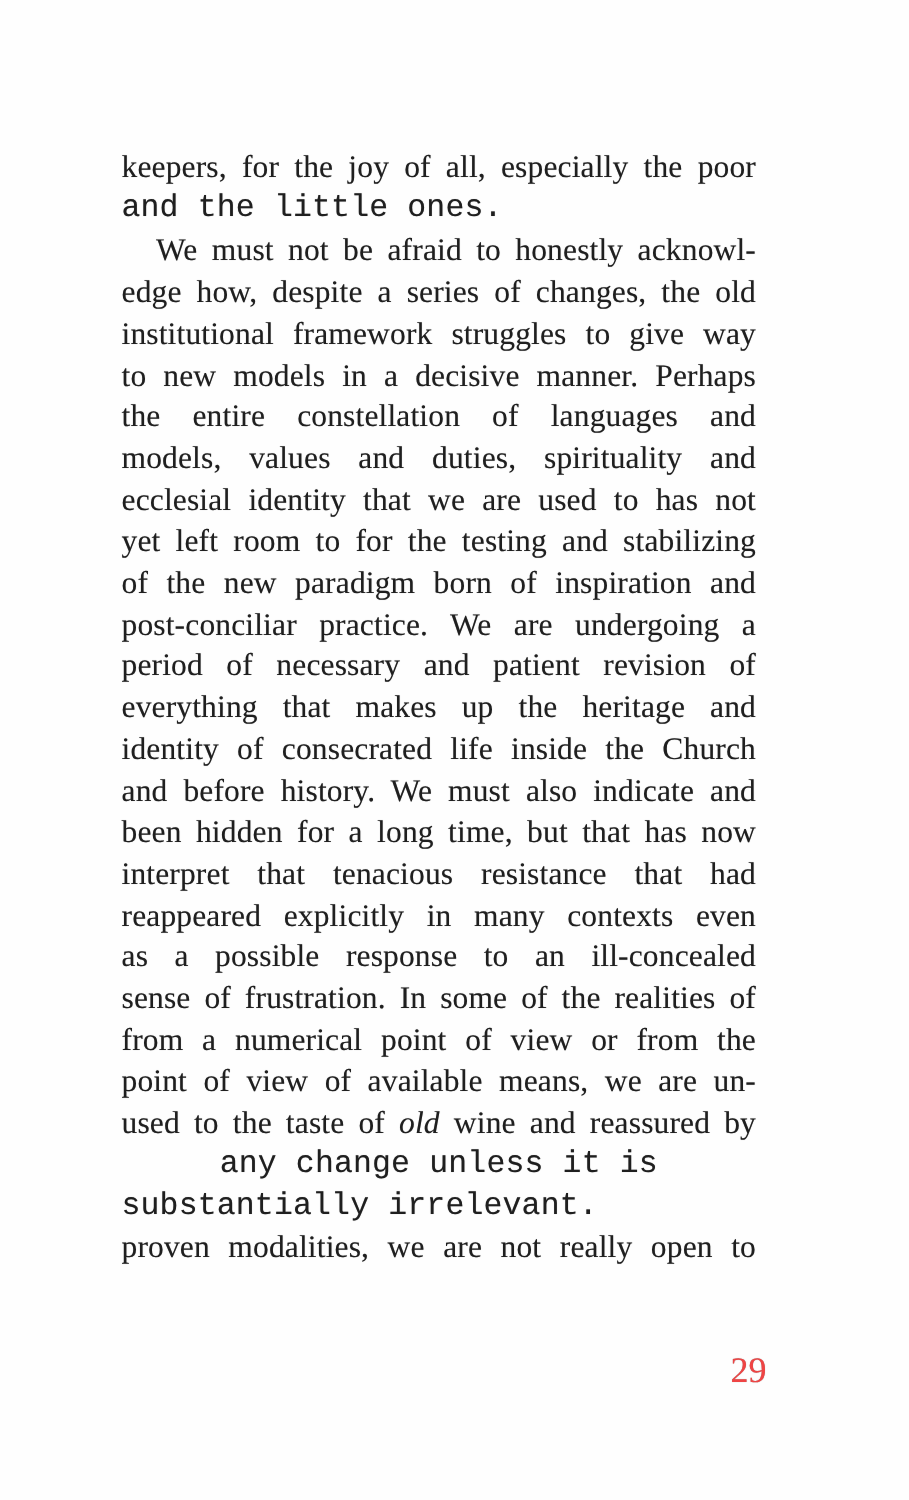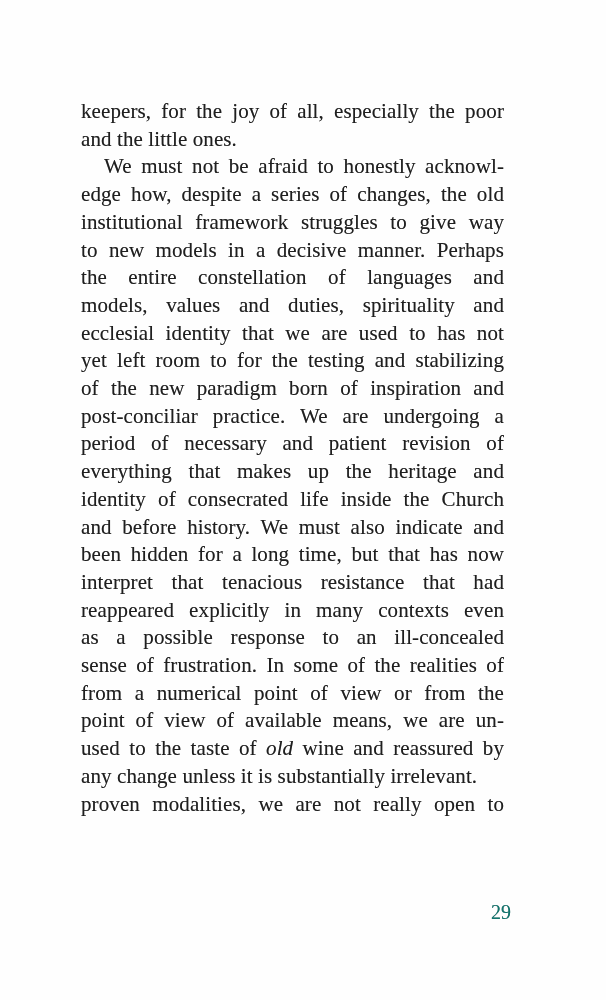--- a/index.html
+++ b/index.html
@@ -35,38 +35,39 @@
     padding: 0;
   }
   .line {
     text-align: justify;
     white-space: normal;
   }
   .line.justified {
     text-align-last: justify;
   }
   .line.plain {
-    text-align: right;
+    text-align: center;
     text-align-last: left;
+    font-family: Liberation Mono, monospace;
   }
   .line.indent {
     text-indent: 23px;
   }
   .line em {
     font-style: italic;
   }
   .page-number {
     position: absolute;
     left: 91px;
     top: 901px;
     width: 420px;
     text-align: right;
     padding-right: 3px;
-    font-size: 20px;
-    color: #0f766e;
+    font-size: 24px;
+    color: #ef4444;
     text-shadow: 0 0 0.5px rgba(30,30,30,0.45);
   }
 </style>
 </head>
 <body>
 
 <div class="page">
   <div class="text-block">
       <div class="paragraph">
         <div class="line justified">keepers, for the joy of all, especially the poor</div>

